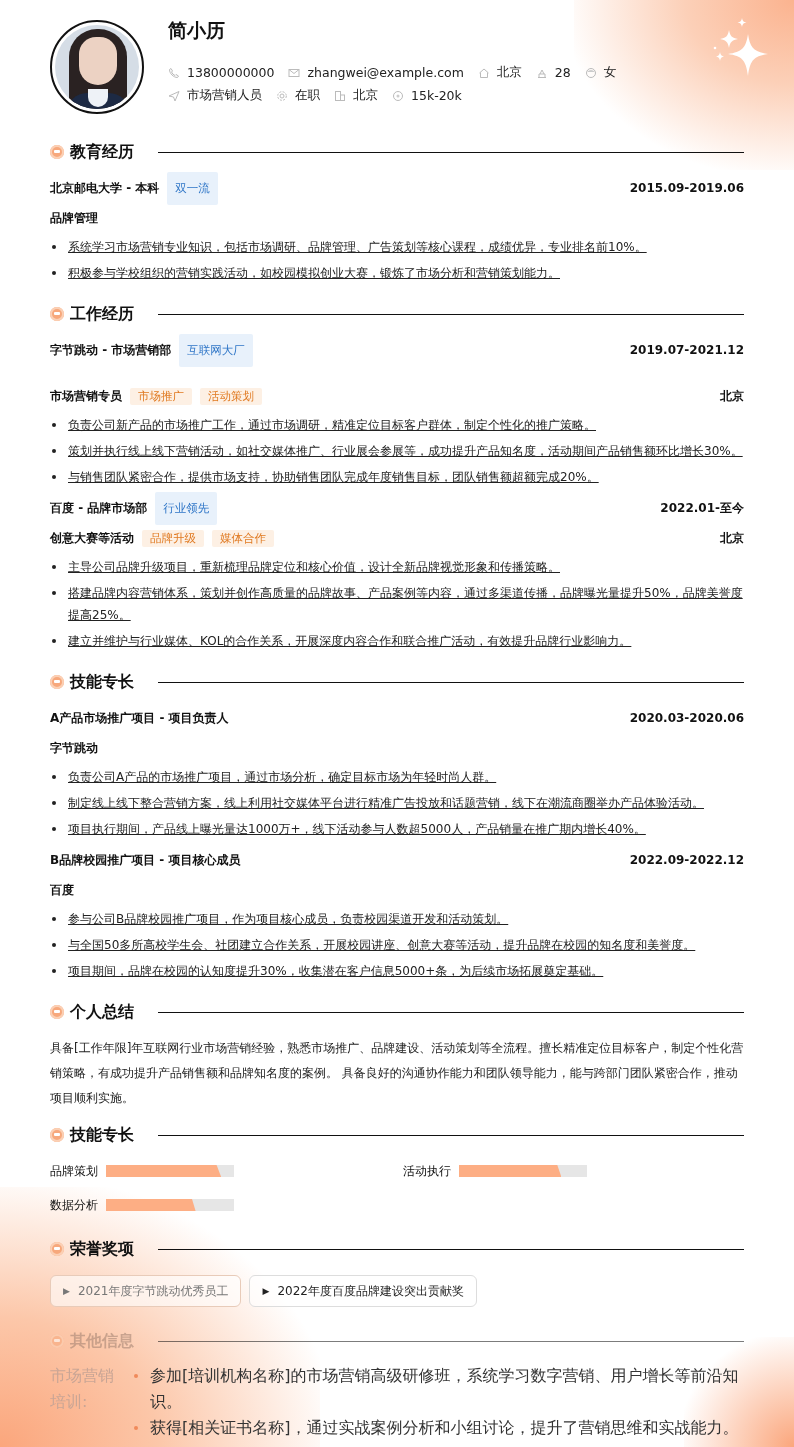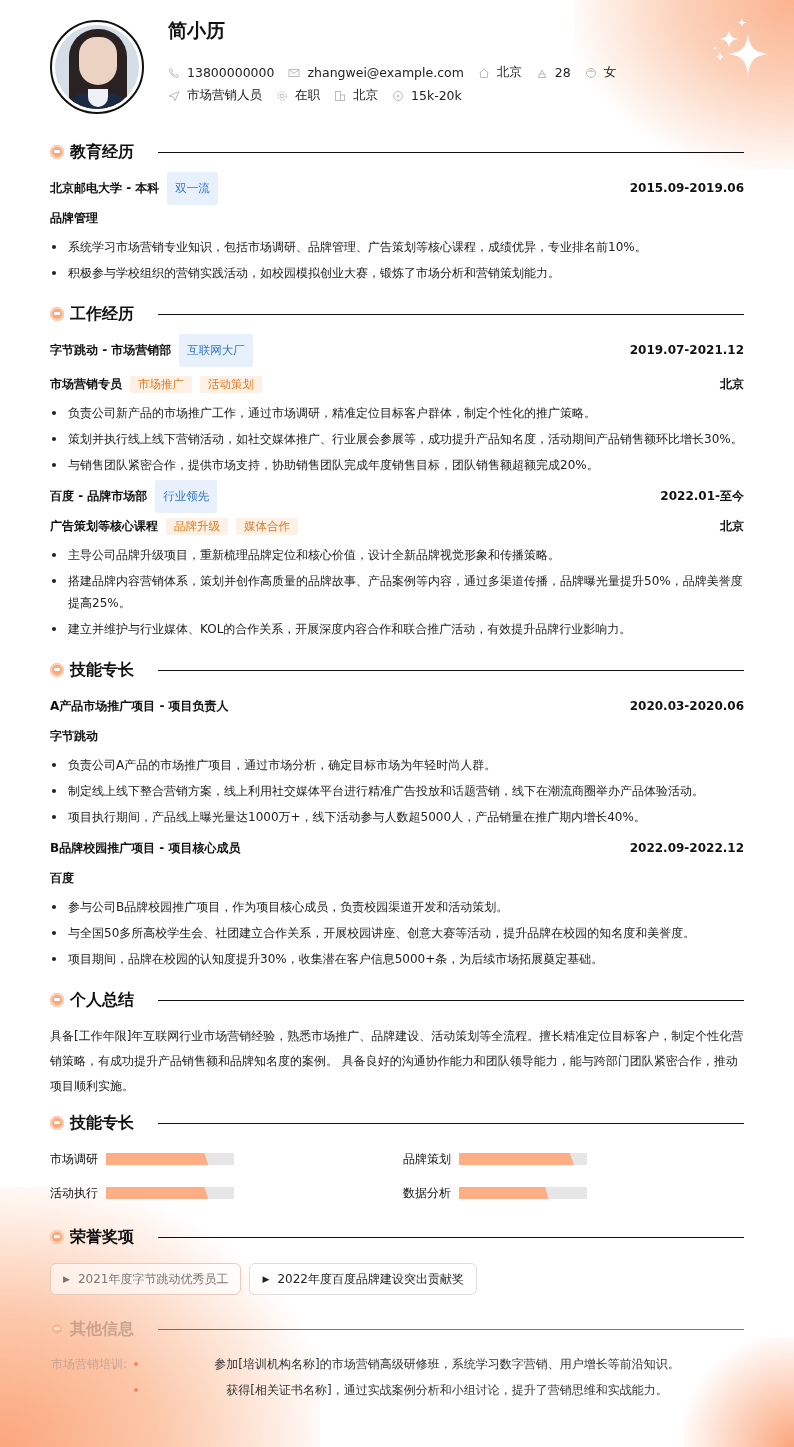--- a/index.html
+++ b/index.html
@@ -34,36 +34,36 @@
   .sec-head { display: flex; align-items: center; height: 20px; }
   .sec-icon { width: 14px; height: 14px; border-radius: 50%; background: #f7a87c; margin-right: 6px; position:relative; box-shadow: inset 0 0 0 2px #fbd0b5; }
   .sec-icon::after { content:""; position:absolute; left:4px; top:5px; width:6px; height:3px; background:#fff; border-radius:1px; }
   .sec-title { font-size: 16px; font-weight: bold; color: #111; margin-right: 24px; }
   .sec-line { flex: 1; height: 1px; background: #111; }
 
   .row { display: flex; justify-content: space-between; align-items: center; height: 20px; }
   .bold { font-weight: bold; font-size: 12px; color: #111; }
   .tag-blue { display:inline-block; background: #e8f1fb; color: #2f76c7; font-size: 11.5px; padding: 9px 8px; margin-left: 8px; border-radius: 2px; font-weight: normal; }
   .tag-orange { display:inline-block; background: #fdf0e4; color: #e07a22; font-size: 11.5px; padding: 1px 8px; margin-left: 8px; border-radius: 2px; font-weight: normal; }
-  ul.bullets { list-style: none; }
+  ul.bullets { list-style: none; text-decoration: underline; }
   ul.bullets li { position: relative; padding-left: 18px; font-size: 12px; line-height: 22px; color: #222; margin-bottom: 4px; }
   ul.bullets li::before { content: ""; position: absolute; left: 2px; top: 9px; width: 4px; height: 4px; background: #222; border-radius: 50%; }
 
   .summary { font-size: 12px; line-height: 25px; color: #222; }
   .skills { display: grid; grid-template-columns: 353px 340px; row-gap: 14px; }
   .skill { display: flex; align-items: center; height: 20px; }
   .skill-label { width: 56px; font-size: 12px; color: #111; }
   .skill-track { width: 128px; height: 12px; background: #e6e6e6; position: relative; overflow: hidden; }
   .skill-fill { position: absolute; left: 0; top: 0; height: 100%; background: #fdae84; clip-path: polygon(0 0, 96% 0, 100% 100%, 0 100%); }
 
   .awards { display: flex; gap: 8px; }
   .award { display: flex; align-items: center; height: 32px; padding: 0 12px; border: 1px solid #ddd; border-radius: 6px; background: rgba(255,255,255,0.6); font-size: 12px; color: #222; }
   .award .tri { font-size: 9px; margin-right: 8px; }
   .award.faded { color: #777; border-color: #e8cbb9; }
-  .other-row { display: flex; font-size: 12px; line-height: 26px; text-align: center; }
+  .other-row { display: flex; font-size: 16px; line-height: 26px; }
   .other-label { width: 78px; color: #c9a595; }
   .other-list { list-style: none; flex: 1; }
   .other-list li { position: relative; padding-left: 22px; color: #333; }
   .other-list li::before { content: ""; position: absolute; left: 6px; top: 11px; width: 4px; height: 4px; background: #f08a5a; border-radius: 50%; }
 </style>
 </head>
 <body>
 
 <div class="bg-tr"></div>
 <div class="bg-bl"></div>
@@ -196,36 +196,36 @@
     <div class="sec-head">
       <span class="sec-icon"></span>
       <span class="sec-title">工作经历</span>
       <span class="sec-line"></span>
     </div>
 
     <div class="row" style="margin-top:16px">
       <span class="bold"><span>字节跳动 - 市场营销部</span><span class="tag-blue">互联网大厂</span></span>
       <span class="bold">2019.07-2021.12</span>
     </div>
-    <div class="row" style="margin-top:14px">
+    <div class="row" style="margin-top:26px">
       <span class="bold"><span>市场营销专员</span><span class="tag-orange">市场推广</span><span class="tag-orange">活动策划</span></span>
       <span class="bold">北京</span>
     </div>
     <ul class="bullets" style="margin-top:8px">
       <li>负责公司新产品的市场推广工作，通过市场调研，精准定位目标客户群体，制定个性化的推广策略。</li>
       <li>策划并执行线上线下营销活动，如社交媒体推广、行业展会参展等，成功提升产品知名度，活动期间产品销售额环比增长30%。</li>
       <li>与销售团队紧密合作，提供市场支持，协助销售团队完成年度销售目标，团队销售额超额完成20%。</li>
     </ul>
 
     <div class="row" style="margin-top:10px">
       <span class="bold"><span>百度 - 品牌市场部</span><span class="tag-blue">行业领先</span></span>
       <span class="bold">2022.01-至今</span>
     </div>
     <div class="row" style="margin-top:10px">
-      <span class="bold"><span>广告策划等核心课程</span><span class="tag-orange">品牌升级</span><span class="tag-orange">媒体合作</span></span>
+      <span class="bold"><span>创意大赛等活动</span><span class="tag-orange">品牌升级</span><span class="tag-orange">媒体合作</span></span>
       <span class="bold">北京</span>
     </div>
     <ul class="bullets" style="margin-top:8px">
       <li>主导公司品牌升级项目，重新梳理品牌定位和核心价值，设计全新品牌视觉形象和传播策略。</li>
       <li>搭建品牌内容营销体系，策划并创作高质量的品牌故事、产品案例等内容，通过多渠道传播，品牌曝光量提升50%，品牌美誉度提高25%。</li>
       <li>建立并维护与行业媒体、KOL的合作关系，开展深度内容合作和联合推广活动，有效提升品牌行业影响力。</li>
     </ul>
   </div>
 
   <div class="section" style="margin-top:20px">
@@ -269,26 +269,20 @@
     <p class="summary" style="margin-top:14px">具备[工作年限]年互联网行业市场营销经验，熟悉市场推广、品牌建设、活动策划等全流程。擅长精准定位目标客户，制定个性化营销策略，有成功提升产品销售额和品牌知名度的案例。 具备良好的沟通协作能力和团队领导能力，能与跨部门团队紧密合作，推动项目顺利实施。</p>
   </div>
 
   <div class="section" style="margin-top:14px">
     <div class="sec-head">
       <span class="sec-icon"></span>
       <span class="sec-title">技能专长</span>
       <span class="sec-line"></span>
     </div>
     <div class="skills" style="margin-top:16px">
-      <div class="skill">
-        <span class="skill-label">市场调研</span>
-        <span class="skill-track">
-            <span class="skill-fill" style="width:80%"></span>
-          </span>
-      </div>
       <div class="skill">
         <span class="skill-label">品牌策划</span>
         <span class="skill-track">
             <span class="skill-fill" style="width:90%"></span>
           </span>
       </div>
       <div class="skill">
         <span class="skill-label">活动执行</span>
         <span class="skill-track">
             <span class="skill-fill" style="width:80%"></span>

